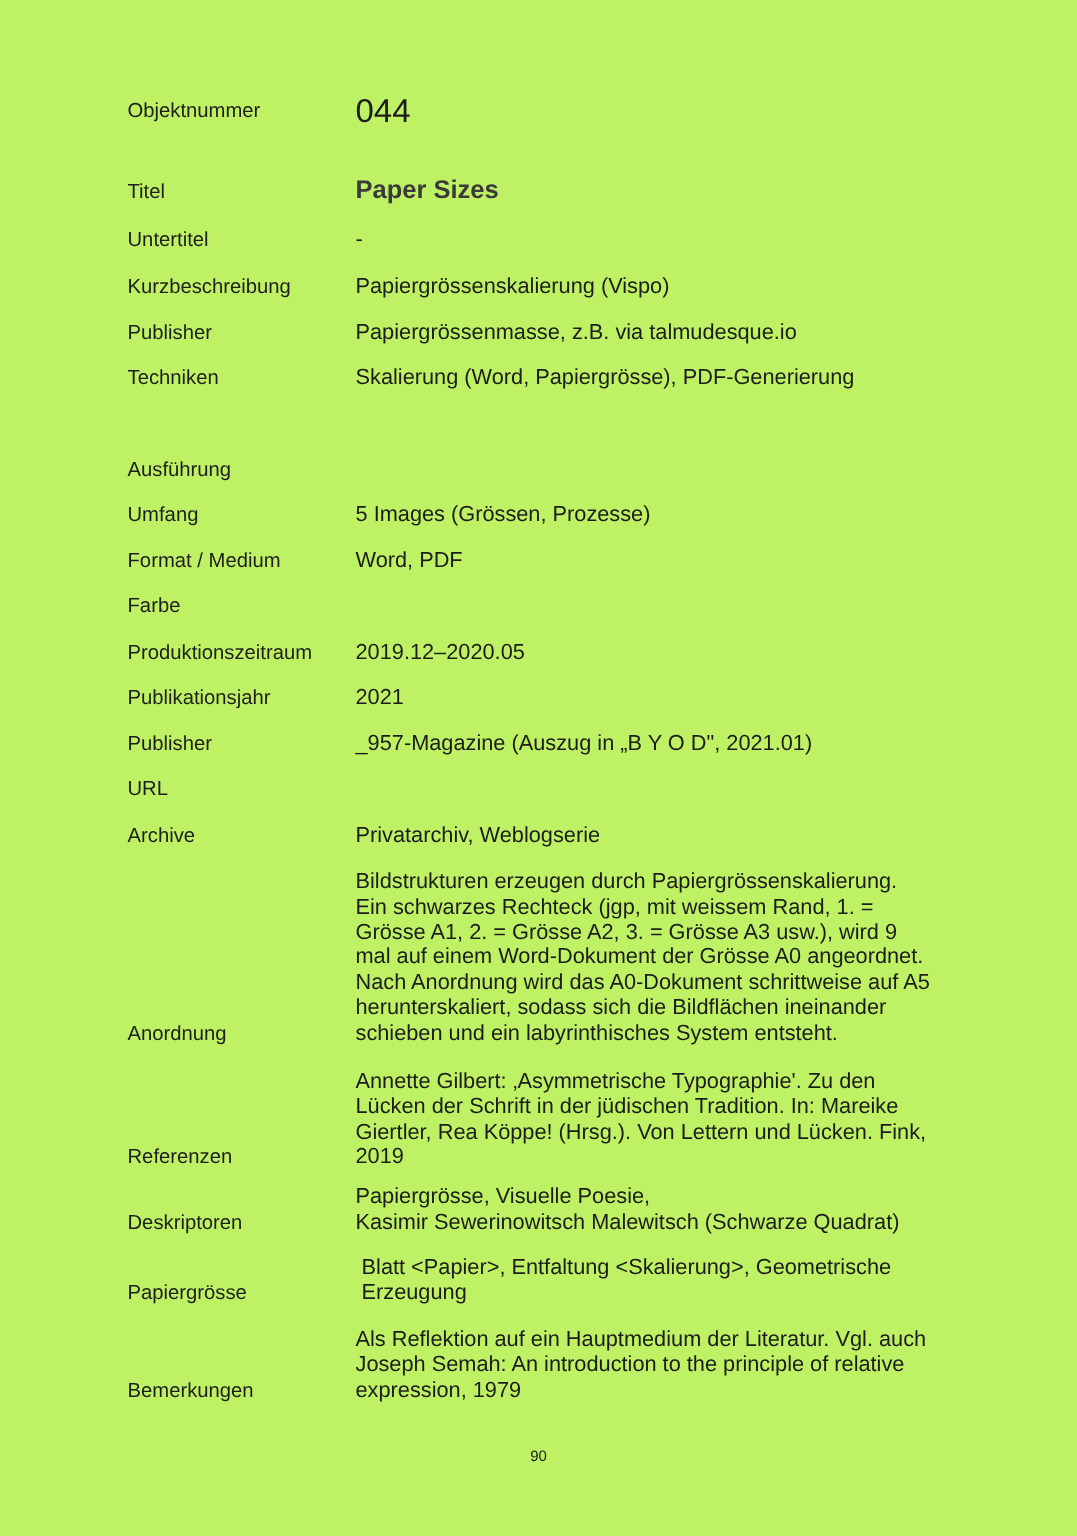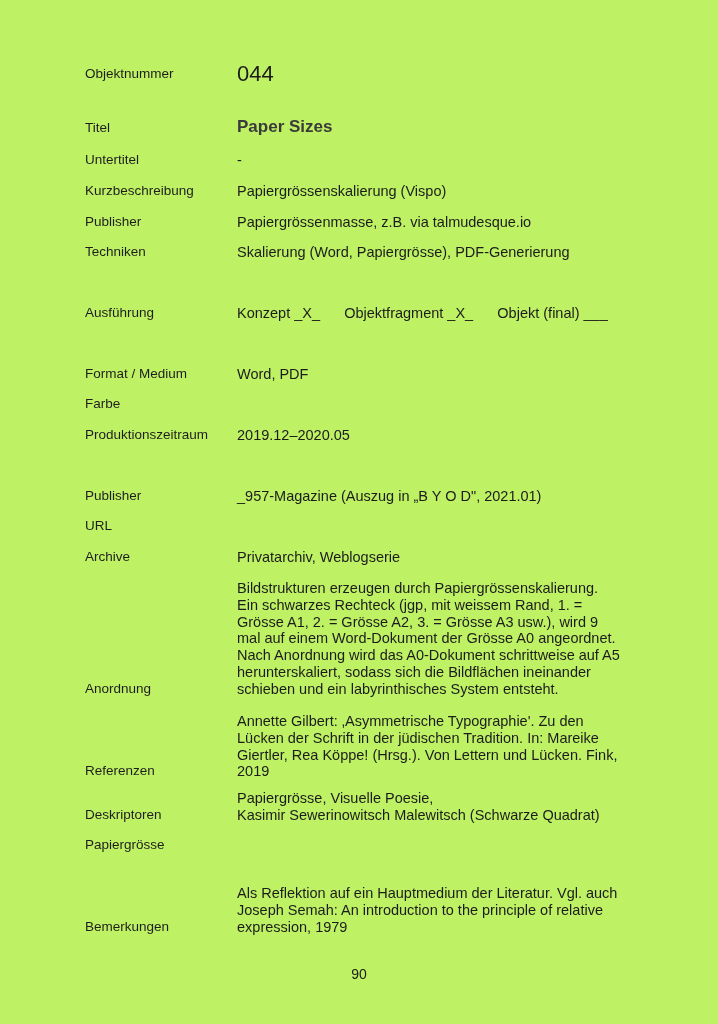--- a/index.html
+++ b/index.html
@@ -46,21 +46,21 @@
     font-size: 17px;
     line-height: 21px;
     color: #3a3a3a;
   }
   .page-number {
     position: absolute;
     top: 966px;
     left: 0;
     width: 718px;
     text-align: center;
-    font-size: 14px;
+    font-size: 10px;
     color: #1c1c1c;
   }
 </style>
 </head>
 <body>
 
 <div class="page">
 
   <div class="row" style="top:64px">
     <div class="label">Objektnummer</div>
@@ -88,38 +88,45 @@
   </div>
 
   <div class="row" style="top:244px">
     <div class="label">Techniken</div>
     <div class="value">Skalierung (Word, Papiergrösse), PDF-Generierung</div>
   </div>
 
 
   <div class="row" style="top:305px">
     <div class="label">Ausführung</div>
-    <div class="value">Konzept _X_      Objektfragment _X_      Objekt (final) ___</div>
   </div>
 
+  <div class="row" style="top:335px">
+    <div class="label">Umfang</div>
+    <div class="value">5 Images (Grössen, Prozesse)</div>
+  </div>
 
   <div class="row" style="top:366px">
     <div class="label">Format / Medium</div>
     <div class="value">Word, PDF</div>
   </div>
 
   <div class="row" style="top:396px">
     <div class="label">Farbe</div>
   </div>
 
   <div class="row" style="top:427px">
     <div class="label">Produktionszeitraum</div>
     <div class="value">2019.12–2020.05</div>
   </div>
 
+  <div class="row" style="top:457px">
+    <div class="label">Publikationsjahr</div>
+    <div class="value">2021</div>
+  </div>
 
   <div class="row" style="top:488px">
     <div class="label">Publisher</div>
     <div class="value">_957-Magazine (Auszug in „B Y O D", 2021.01)</div>
   </div>
 
   <div class="row" style="top:518px">
     <div class="label">URL</div>
   </div>
 
@@ -148,20 +155,22 @@
   </div>
 
   <div class="row" style="top:790px">
     <div class="label">Deskriptoren</div>
     <div class="value">Papiergrösse, Visuelle Poesie,
 Kasimir Sewerinowitsch Malewitsch (Schwarze Quadrat)</div>
   </div>
 
   <div class="row" style="top:837px">
     <div class="label">Papiergrösse</div>
+    <div class="value"> Blatt &lt;Papier&gt;, Entfaltung &lt;Skalierung&gt;, Geometrische
+ Erzeugung</div>
   </div>
 
   <div class="row" style="top:885px">
     <div class="label">Bemerkungen</div>
     <div class="value">Als Reflektion auf ein Hauptmedium der Literatur. Vgl. auch
 Joseph Semah: An introduction to the principle of relative
 expression, 1979</div>
   </div>
 
   <div class="page-number">90</div>

